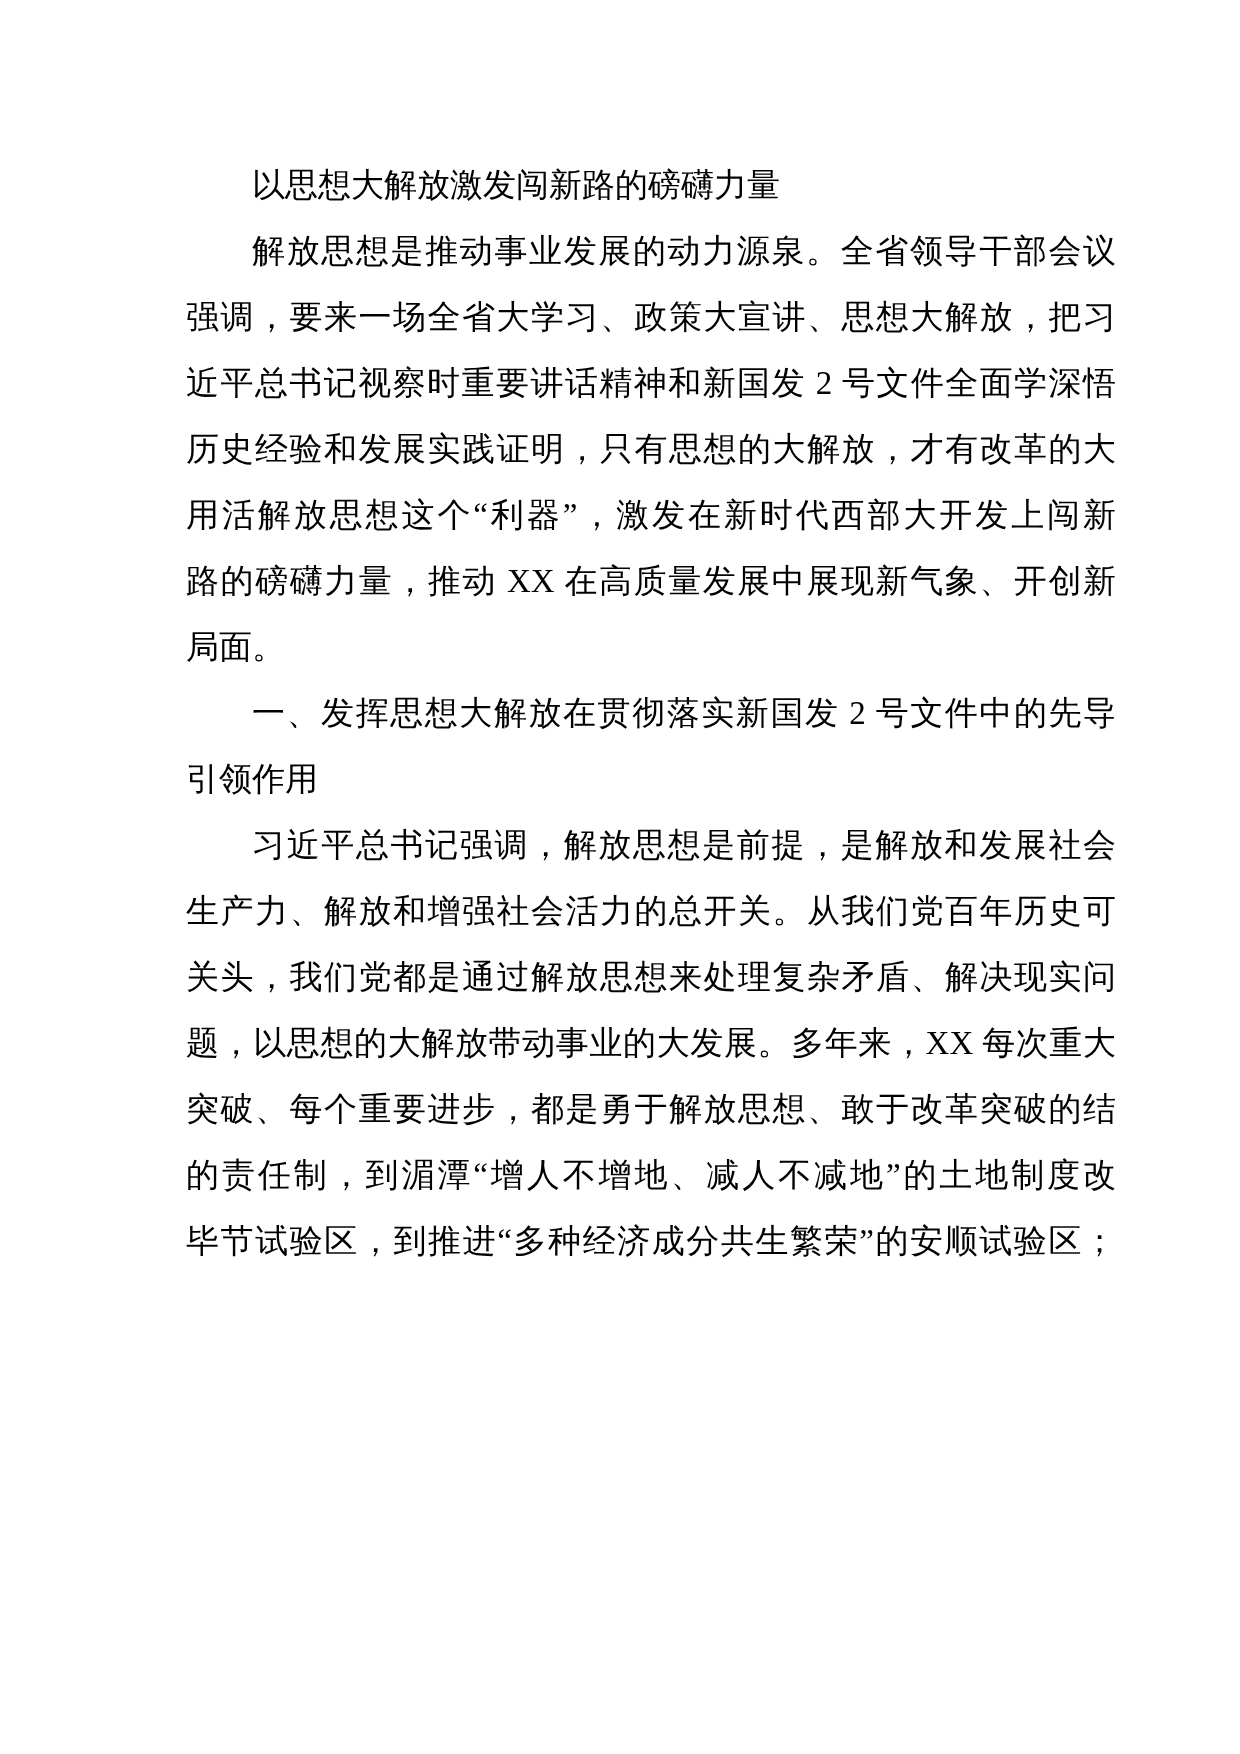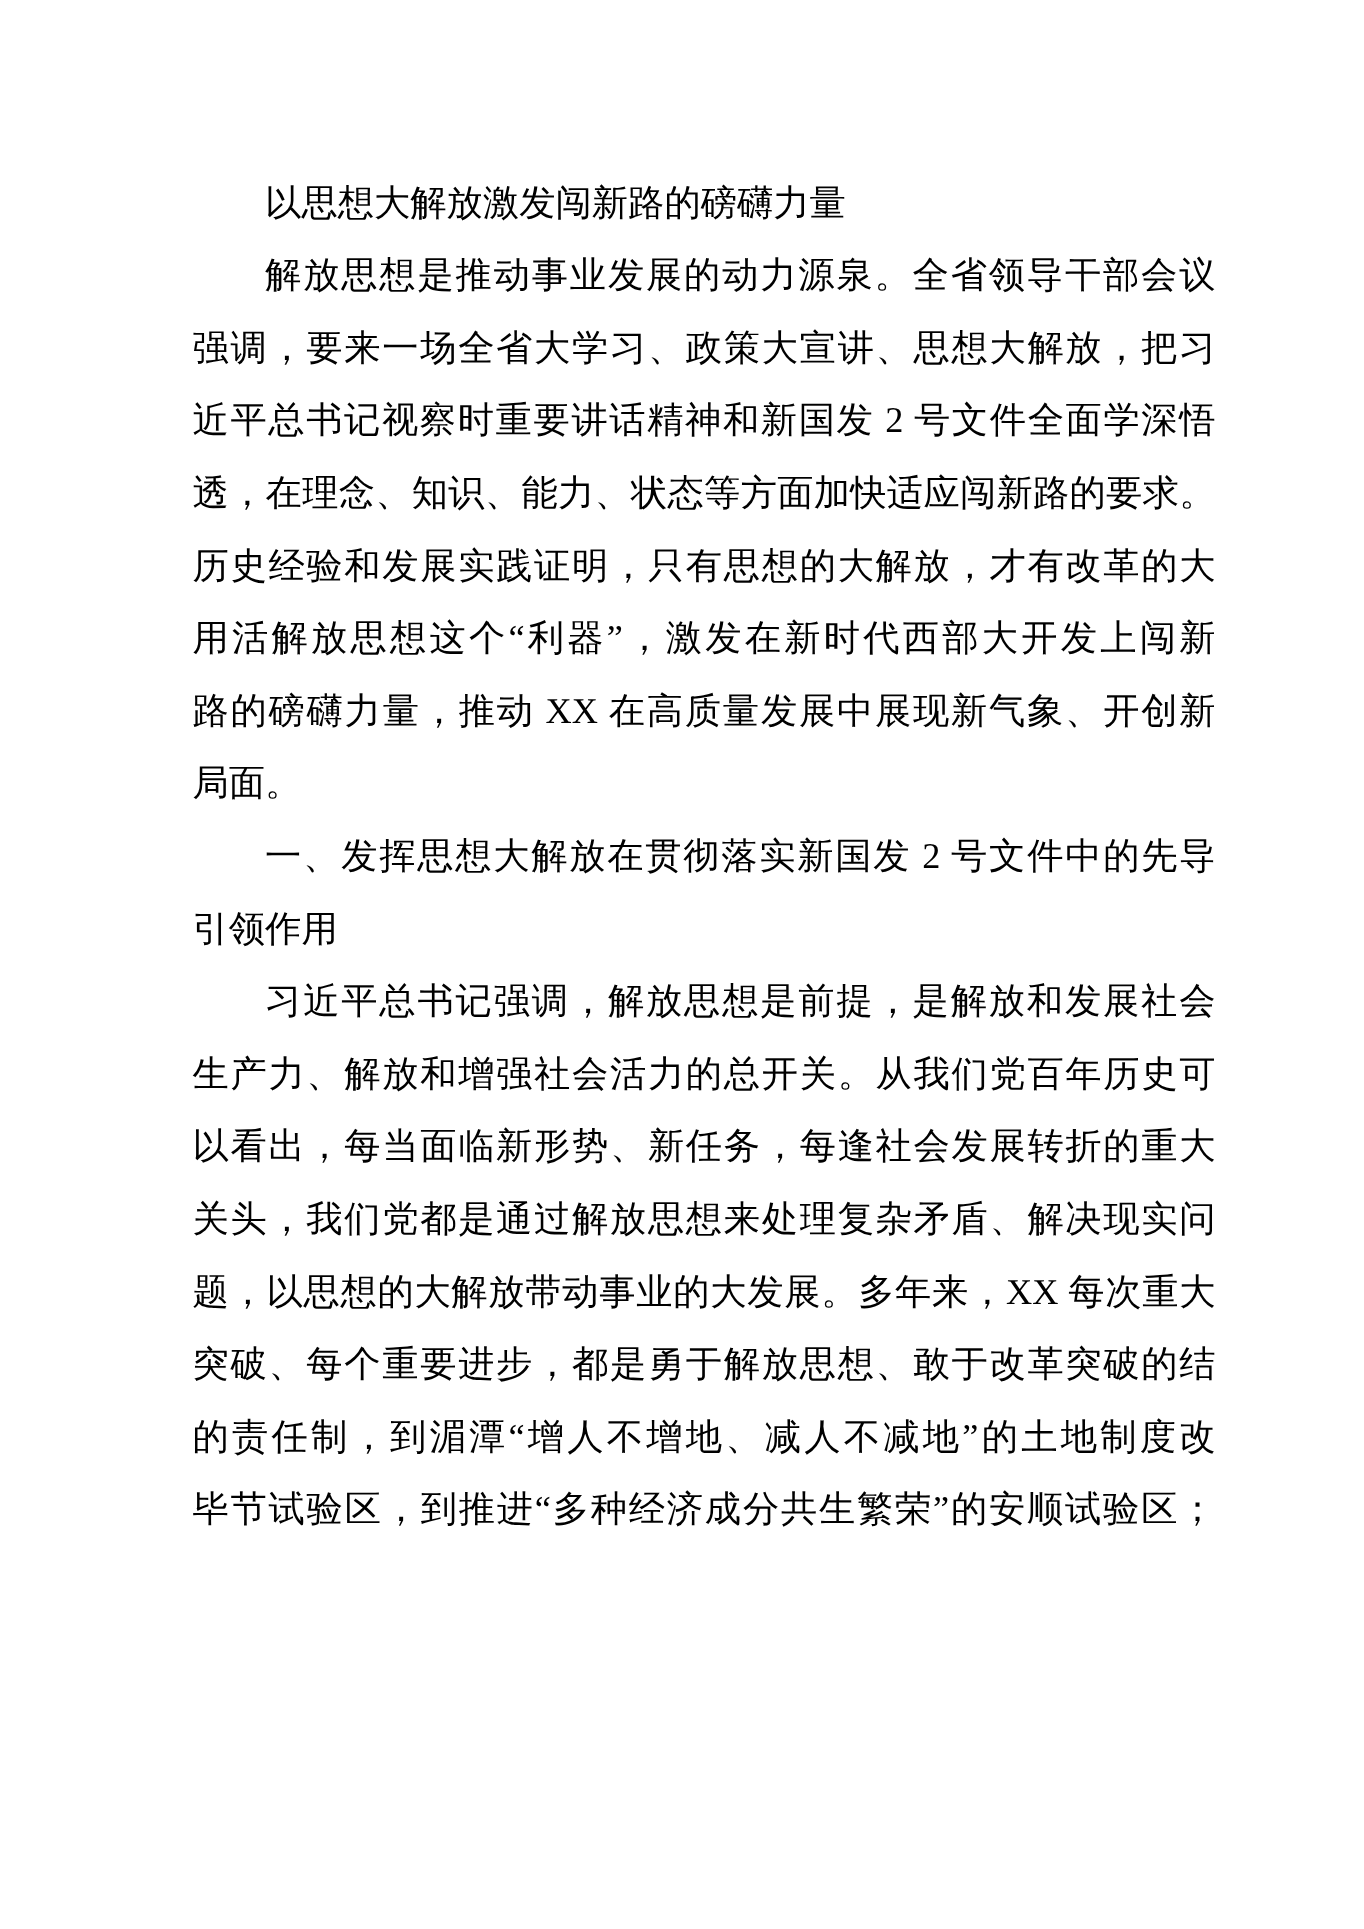--- a/index.html
+++ b/index.html
@@ -8,21 +8,21 @@
     position: relative;
     width: 1240px;
     height: 1754px;
     background: #ffffff;
     overflow: hidden;
     font-family: "Liberation Serif", "DejaVu Serif", serif;
     color: #000000;
   }
   .content {
     position: absolute;
-    left: 175px;
+    left: 186px;
     top: 152px;
     width: 930px;
   }
   .line {
     font-size: 33px;
     line-height: 66px;
     height: 66px;
     white-space: normal;
     text-align: left;
   }
@@ -39,36 +39,34 @@
 
 <div class="page">
   <div class="content">
 
     <div class="line indent">以思想大解放激发闯新路的磅礴力量</div>
 
     <div>
       <div class="line indent fill">解放思想是推动事业发展的动力源泉。全省领导干部会议</div>
       <div class="line fill">强调，要来一场全省大学习、政策大宣讲、思想大解放，把习</div>
       <div class="line fill">近平总书记视察时重要讲话精神和新国发 2 号文件全面学深悟</div>
-      <div class="line fill">透，在理念、知识、能力、状态等方面加快适应闯新路的要求。</div>
       <div class="line fill">历史经验和发展实践证明，只有思想的大解放，才有改革的大</div>
       <div class="line fill">用活解放思想这个“利器”，激发在新时代西部大开发上闯新</div>
       <div class="line fill">路的磅礴力量，推动 XX 在高质量发展中展现新气象、开创新</div>
       <div class="line">局面。</div>
     </div>
 
     <div>
       <div class="line indent fill">一、发挥思想大解放在贯彻落实新国发 2 号文件中的先导</div>
       <div class="line">引领作用</div>
     </div>
 
     <div>
       <div class="line indent fill">习近平总书记强调，解放思想是前提，是解放和发展社会</div>
       <div class="line fill">生产力、解放和增强社会活力的总开关。从我们党百年历史可</div>
-      <div class="line fill">以看出，每当面临新形势、新任务，每逢社会发展转折的重大</div>
       <div class="line fill">关头，我们党都是通过解放思想来处理复杂矛盾、解决现实问</div>
       <div class="line fill">题，以思想的大解放带动事业的大发展。多年来，XX 每次重大</div>
       <div class="line fill">突破、每个重要进步，都是勇于解放思想、敢于改革突破的结</div>
       <div class="line fill">的责任制，到湄潭“增人不增地、减人不减地”的土地制度改</div>
       <div class="line fill">毕节试验区，到推进“多种经济成分共生繁荣”的安顺试验区；</div>
     </div>
 
   </div>
 </div>
 

